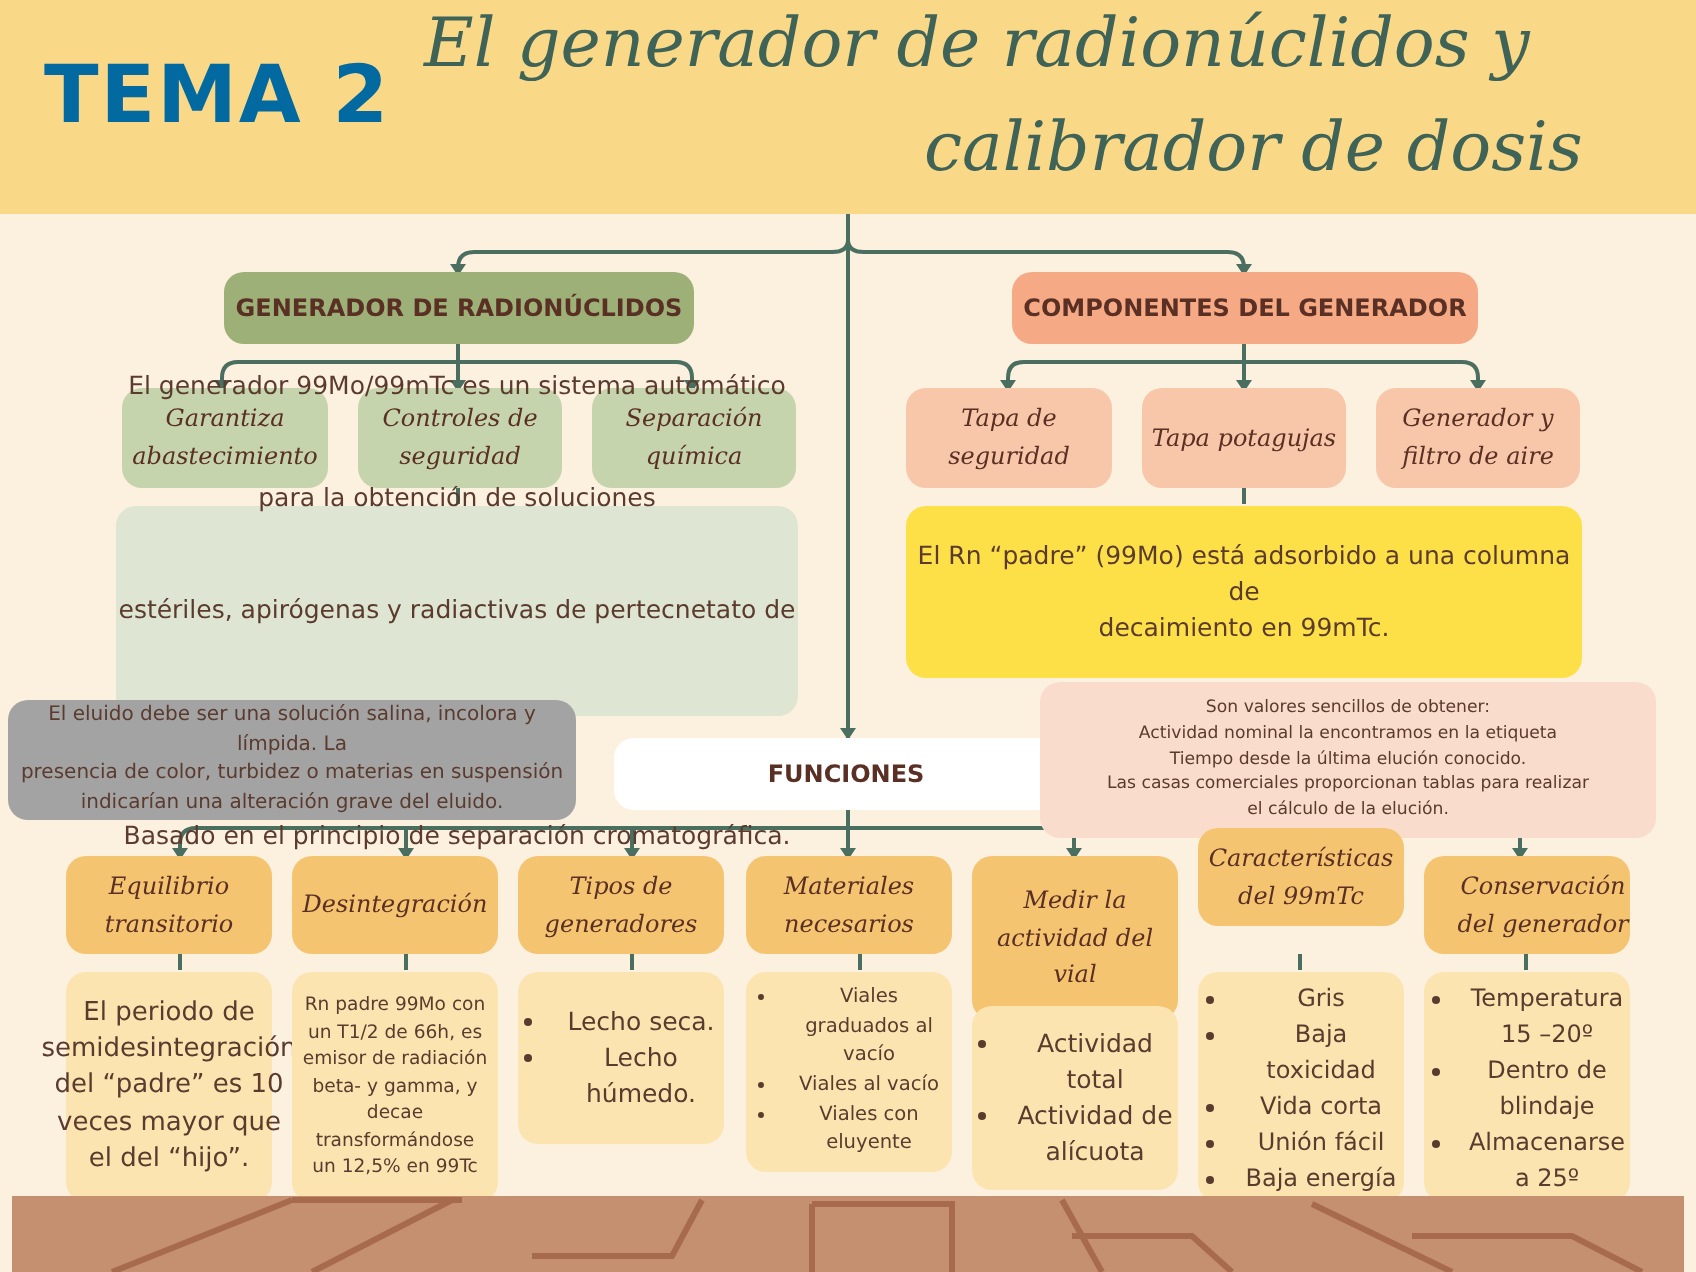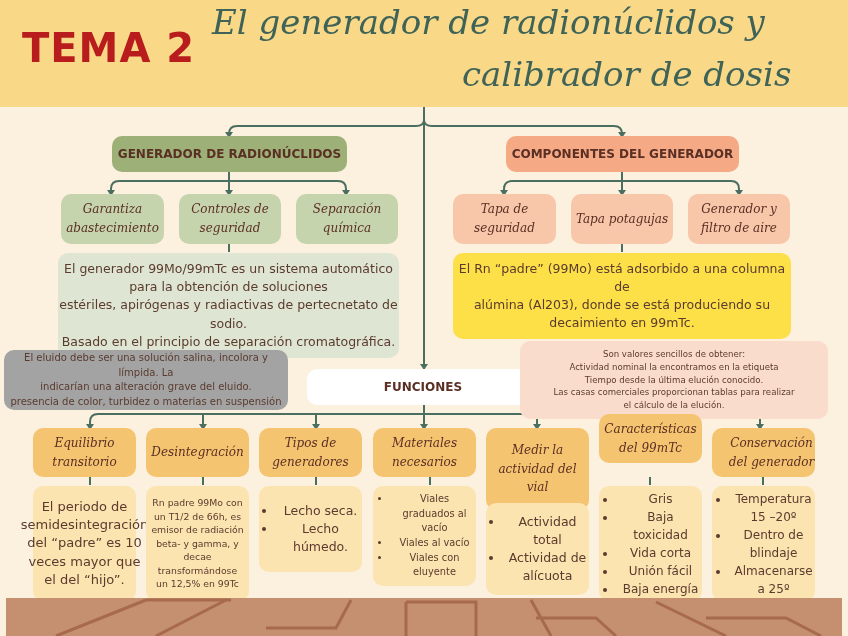--- a/index.html
+++ b/index.html
@@ -1,18 +1,18 @@
 <!DOCTYPE html>
 <html><head>
 <meta charset="utf-8">
 <style>
   * { box-sizing: border-box; margin: 0; padding: 0; }
   body { width: 848px; height: 636px; overflow: hidden; background: #fcf0df; font-family: "DejaVu Sans", sans-serif; position: relative; color: #5a3b2e; }
   .header { position: absolute; left: 0; top: 0; width: 848px; height: 107px; background: #f9d988; }
-  .tema { position: absolute; left: 22px; top: 25px; font-family: "DejaVu Sans", sans-serif; font-weight: bold; font-size: 40px; color: #b91c1c; letter-spacing: 1px; }
+  .tema { position: absolute; left: 22px; top: 25px; font-family: "DejaVu Sans", sans-serif; font-weight: bold; font-size: 40px; color: #0369a1; letter-spacing: 1px; }
   .title { position: absolute; font-family: "DejaVu Serif", serif; font-style: italic; font-size: 34px; color: #3f6357; white-space: nowrap; }
   .t1 { left: 212px; top: 2px; }
   .t2 { left: 462px; top: 54px; }
   svg.lines { position: absolute; left: 0; top: 0; width: 848px; height: 636px; pointer-events: none; }
   .box { position: absolute; border-radius: 10px; display: flex; align-items: center; justify-content: center; text-align: center; }
   .head-green { background: #9cb077; font-weight: bold; font-size: 12px; color: #5a2f24; }
   .head-salmon { background: #f5a985; font-weight: bold; font-size: 12px; color: #5a2f24; }
   .head-yellow { background: #ffffff; font-weight: bold; font-size: 12px; color: #5a2f24; }
   .sub-green { background: #c6d4ad; }
   .sub-salmon { background: #f8c6a8; }
@@ -78,40 +78,39 @@
       <path d="M533 424 L541 424 L537 430 Z"></path>
       <path d="M646 424 L654 424 L650 430 Z"></path>
       <path d="M756 424 L764 424 L760 430 Z"></path>
   </g>
 </svg>
 
 <div class="box head-green" style="left:112px;top:136px;width:235px;height:36px;">GENERADOR DE RADIONÚCLIDOS</div>
 <div class="box sub-green script" style="left:61px;top:194px;width:103px;height:50px;">Garantiza abastecimiento</div>
 <div class="box sub-green script" style="left:179px;top:194px;width:102px;height:50px;">Controles de seguridad</div>
 <div class="box sub-green script" style="left:296px;top:194px;width:102px;height:50px;">Separación química</div>
-<div class="box desc-green" style="left:58px;top:253px;width:341px;height:105px;flex-direction:column;">
+<div class="box desc-green" style="left:58px;top:253px;width:341px;height:105px;flex-direction:column;gap:38px;">
   <div>El generador 99Mo/99mTc es un sistema automático</div>
   <div>para la obtención de soluciones</div>
   <div>estériles, apirógenas y radiactivas de pertecnetato de</div>
   <div>sodio.</div>
   <div>Basado en el principio de separación cromatográfica.</div>
 </div>
 <div class="box note-green" style="left:4px;top:350px;width:284px;height:60px;flex-direction:column;">
   <div>El eluido debe ser una solución salina, incolora y límpida. La</div>
+  <div>presencia de color, turbidez o materias en suspensión</div>
   <div>indicarían una alteración grave del eluido.</div>
-  <div>presencia de color, turbidez o materias en suspensión</div>
 </div>
 
 <div class="box head-salmon" style="left:506px;top:136px;width:233px;height:36px;">COMPONENTES DEL GENERADOR</div>
 <div class="box sub-salmon script" style="left:453px;top:194px;width:103px;height:50px;">Tapa de seguridad</div>
 <div class="box sub-salmon script" style="left:571px;top:194px;width:102px;height:50px;">Tapa potagujas</div>
 <div class="box sub-salmon script" style="left:688px;top:194px;width:102px;height:50px;">Generador y filtro de aire</div>
 <div class="box desc-salmon" style="left:453px;top:253px;width:338px;height:86px;flex-direction:column;">
   <div>El Rn “padre” (99Mo) está adsorbido a una columna de</div>
-  <div>alúmina (Al203), donde se está produciendo su</div>
   <div>decaimiento en 99mTc.</div>
 </div>
 
 <div class="box head-yellow" style="left:307px;top:369px;width:232px;height:36px;">FUNCIONES</div>
 <div class="box note-salmon" style="left:520px;top:341px;width:308px;height:78px;flex-direction:column;">
   <div>Son valores sencillos de obtener:</div>
   <div>Actividad nominal la encontramos en la etiqueta</div>
   <div>Tiempo desde la última elución conocido.</div>
   <div>Las casas comerciales proporcionan tablas para realizar</div>
   <div>el cálculo de la elución.</div>

